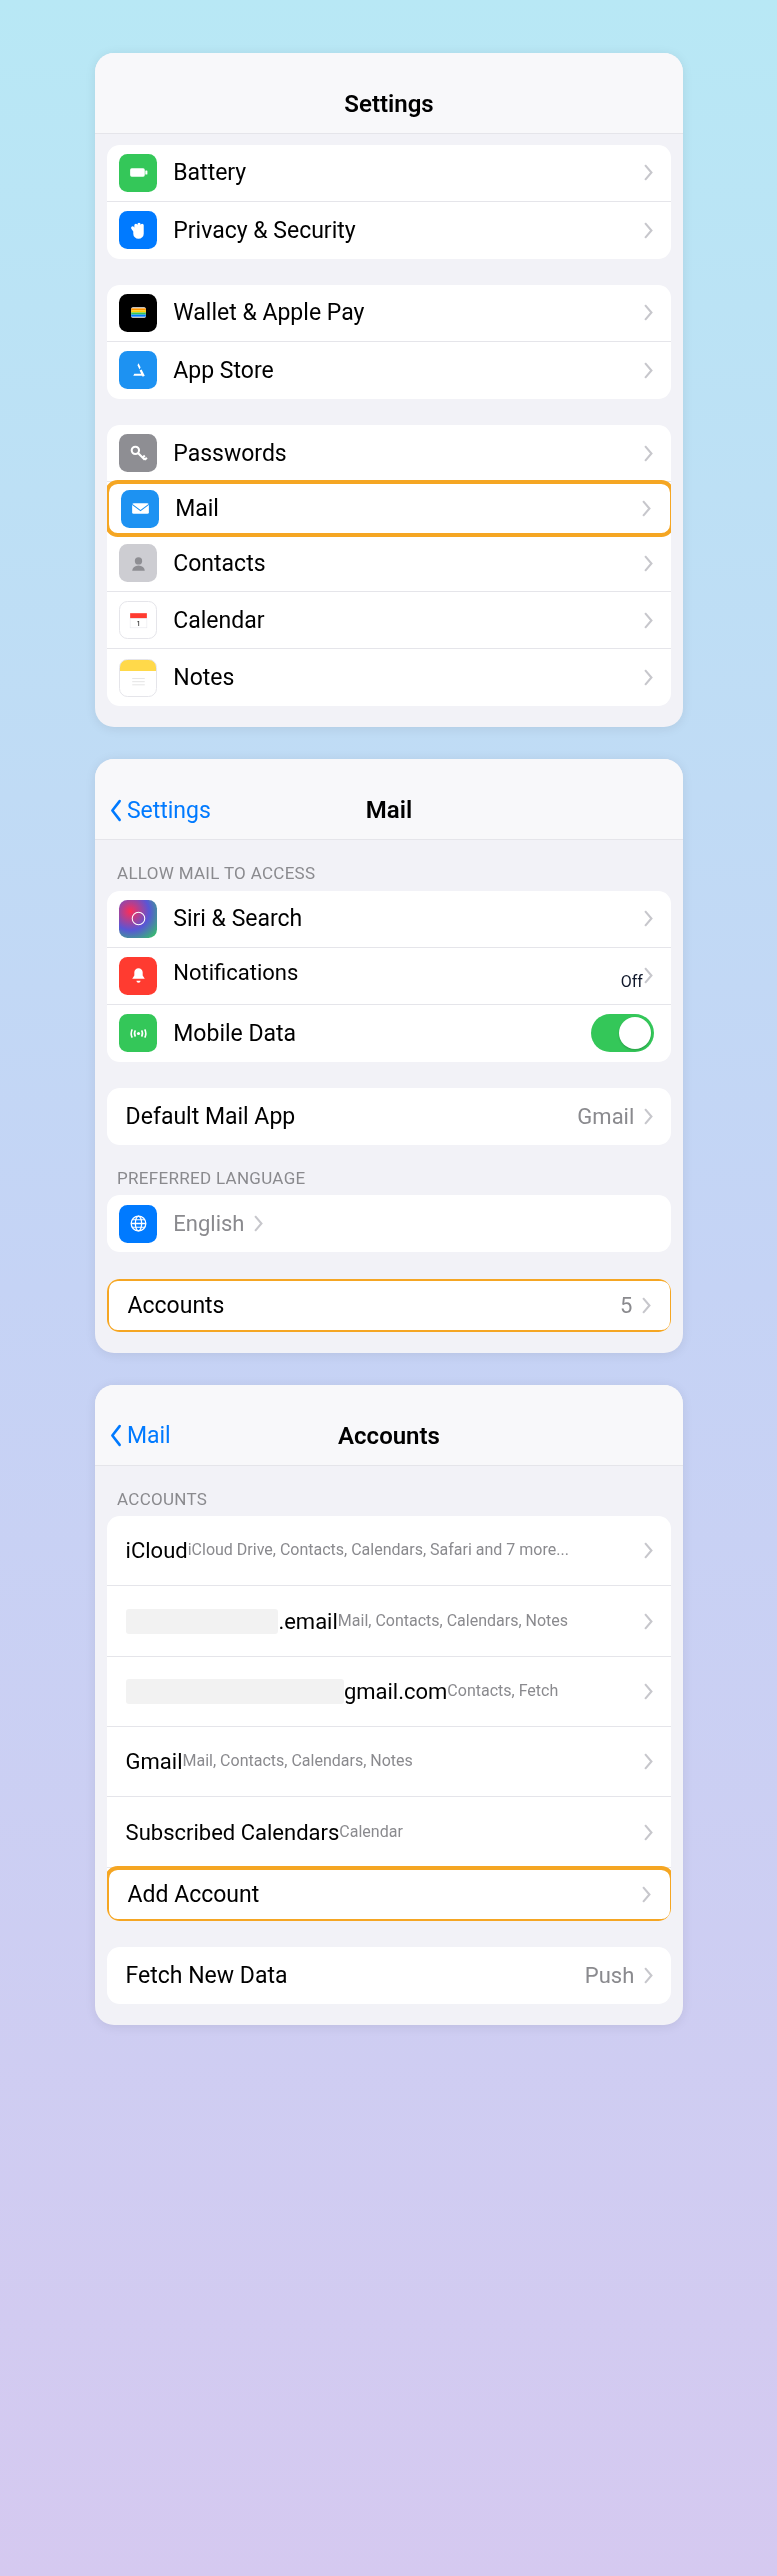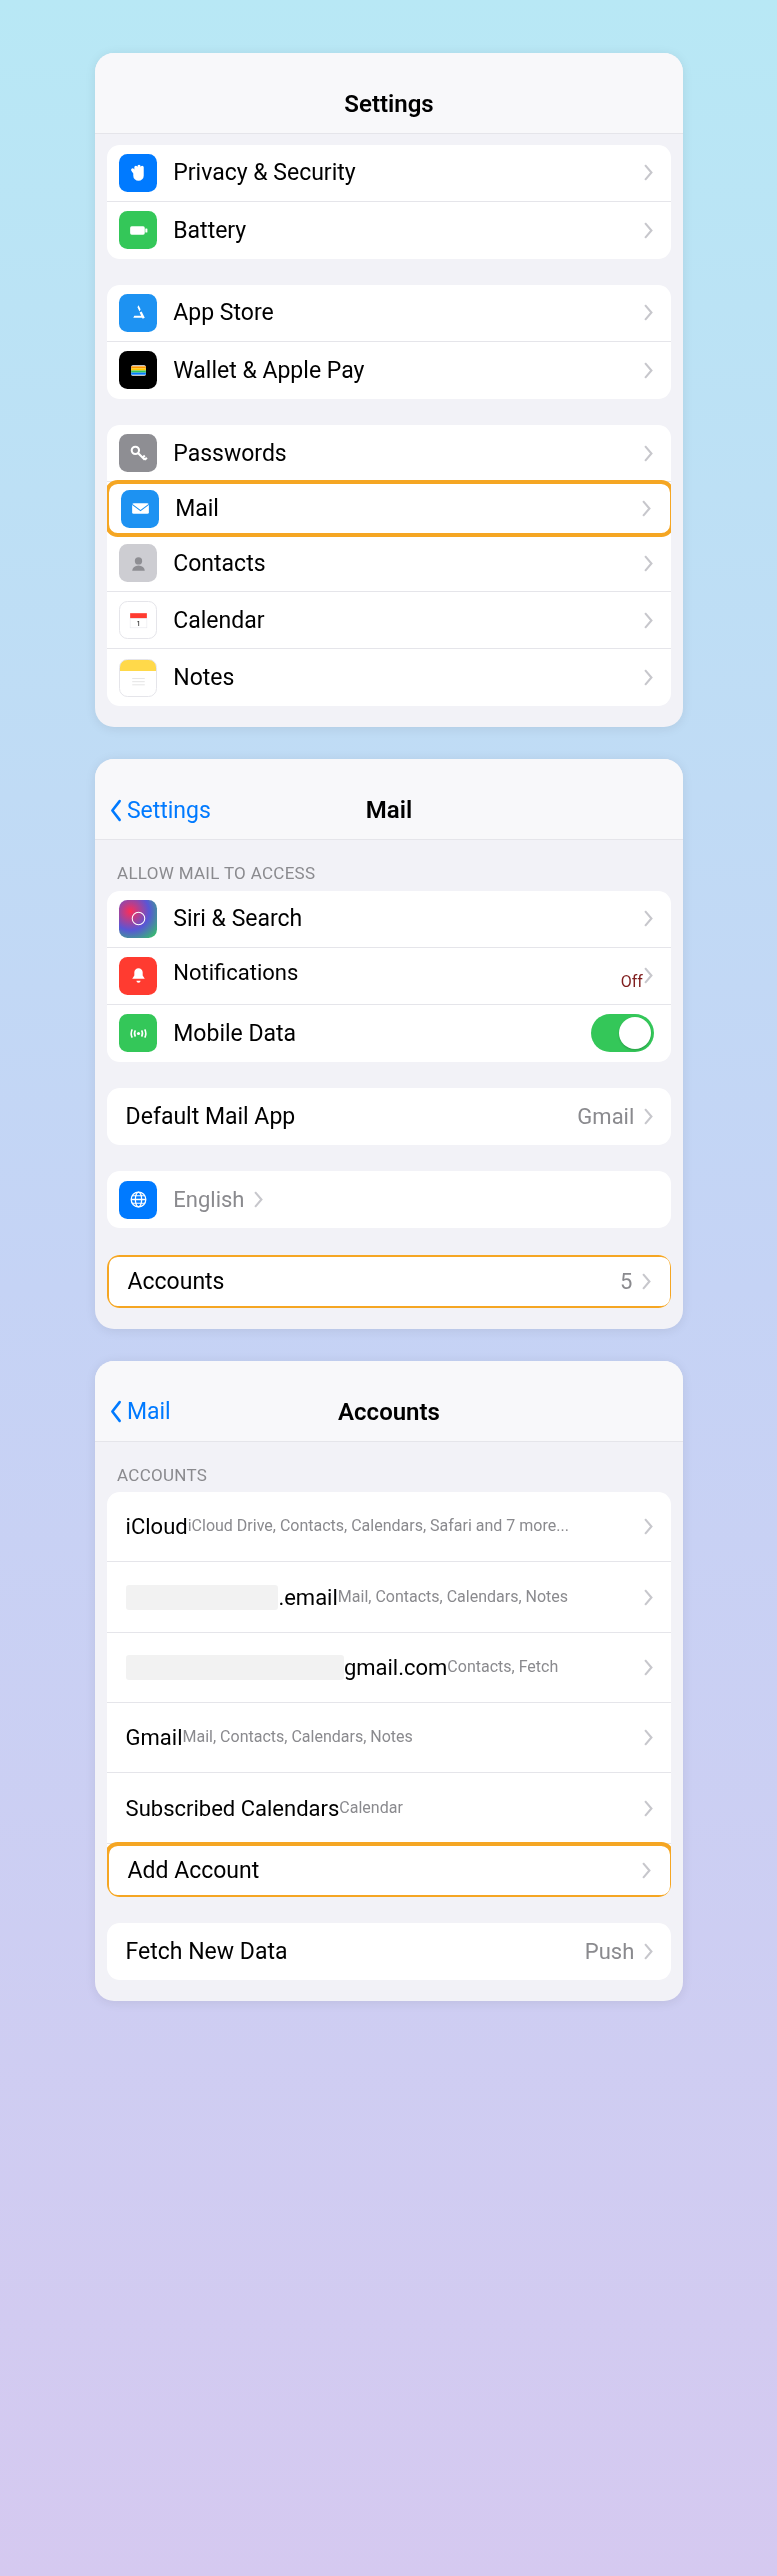--- a/index.html
+++ b/index.html
@@ -89,21 +89,21 @@
     flex-shrink: 0;
   }
   .icon-wrap svg { width: 23px; height: 23px; fill: #fff; }
   .label {
     font-size: 23px;
     color: #000;
     flex: 1;
   }
   .sublabel {
     font-size: 16px;
-    color: #7f1d1d;
+    color: #0f172a;
     margin-top: 12px;
     text-align: right;
   }
   .label-stack { flex: 1; display: flex; flex-direction: row; padding: 9.5px 0; }
   .value {
     font-size: 22px;
     color: #8a8a8e;
     margin-right: 8.5px;
   }
   .chevron {
@@ -146,67 +146,67 @@
 
 <div class="panel">
   <div class="panel-header">
     <div class="panel-title">Settings</div>
   </div>
   <div class="panel-body">
     <div class="spacer-top"></div>
 
     <div class="group">
       <div class="row">
-        <div class="icon-wrap" style="background:#007aff">
-          <svg viewBox="0 0 44 44">
-              <path d="M14 20 v-8 a3 3 0 0 1 6 0 v8 M20 20 v-10 a3 3 0 0 1 6 0 v10 M26 20 v-8 a3 3 0 0 1 6 0 v8 v8 a10 10 0 0 1 -20 0 v-4 l-4 -6 a3 3 0 0 1 5 -3 l3 5" fill="#fff"></path>
-            </svg>
-        </div>
-        <div class="label">Privacy &amp; Security</div>
-        <svg class="chevron" viewBox="0 0 22 36">
-            <path d="M4 4 L16 18 L4 32"></path>
-          </svg>
-      </div>
-      <div class="row">
         <div class="icon-wrap" style="background:#34c759">
           <svg viewBox="0 0 44 44">
               <rect x="6" y="14" width="28" height="16" rx="3" fill="#fff"></rect>
               <rect x="35" y="18" width="4" height="8" rx="1" fill="#fff"></rect>
             </svg>
         </div>
         <div class="label">Battery</div>
         <svg class="chevron" viewBox="0 0 22 36">
             <path d="M4 4 L16 18 L4 32"></path>
           </svg>
       </div>
-    </div>
-
-    <div class="group">
-      <div class="row">
-        <div class="icon-wrap" style="background:#1d92f2">
-          <svg viewBox="0 0 44 44">
-              <path d="M22 8 l4 8 l-2 4 l-4 -8 z M14 28 h16 l2 4 h-20 z M28 20 l6 12 l-4 2 l-6 -12 z" fill="#fff"></path>
-            </svg>
-        </div>
-        <div class="label">App Store</div>
-        <svg class="chevron" viewBox="0 0 22 36">
-            <path d="M4 4 L16 18 L4 32"></path>
-          </svg>
-      </div>
+      <div class="row">
+        <div class="icon-wrap" style="background:#007aff">
+          <svg viewBox="0 0 44 44">
+              <path d="M14 20 v-8 a3 3 0 0 1 6 0 v8 M20 20 v-10 a3 3 0 0 1 6 0 v10 M26 20 v-8 a3 3 0 0 1 6 0 v8 v8 a10 10 0 0 1 -20 0 v-4 l-4 -6 a3 3 0 0 1 5 -3 l3 5" fill="#fff"></path>
+            </svg>
+        </div>
+        <div class="label">Privacy &amp; Security</div>
+        <svg class="chevron" viewBox="0 0 22 36">
+            <path d="M4 4 L16 18 L4 32"></path>
+          </svg>
+      </div>
+    </div>
+
+    <div class="group">
       <div class="row">
         <div class="icon-wrap" style="background:#000">
           <svg viewBox="0 0 44 44">
               <rect x="8" y="12" width="28" height="20" rx="3" fill="#fff"></rect>
               <rect x="8" y="14" width="28" height="4" fill="#ff9500"></rect>
               <rect x="8" y="18" width="28" height="4" fill="#ffcc00"></rect>
               <rect x="8" y="22" width="28" height="4" fill="#34c759"></rect>
               <rect x="8" y="26" width="28" height="4" fill="#007aff"></rect>
             </svg>
         </div>
         <div class="label">Wallet &amp; Apple Pay</div>
+        <svg class="chevron" viewBox="0 0 22 36">
+            <path d="M4 4 L16 18 L4 32"></path>
+          </svg>
+      </div>
+      <div class="row">
+        <div class="icon-wrap" style="background:#1d92f2">
+          <svg viewBox="0 0 44 44">
+              <path d="M22 8 l4 8 l-2 4 l-4 -8 z M14 28 h16 l2 4 h-20 z M28 20 l6 12 l-4 2 l-6 -12 z" fill="#fff"></path>
+            </svg>
+        </div>
+        <div class="label">App Store</div>
         <svg class="chevron" viewBox="0 0 22 36">
             <path d="M4 4 L16 18 L4 32"></path>
           </svg>
       </div>
     </div>
 
     <div class="group">
       <div class="row">
         <div class="icon-wrap" style="background:#8e8e93">
           <svg viewBox="0 0 44 44">
@@ -326,20 +326,21 @@
     <div class="group">
       <div class="row no-icon">
         <div class="label">Default Mail App</div>
         <div class="value">Gmail</div>
         <svg class="chevron" viewBox="0 0 22 36">
             <path d="M4 4 L16 18 L4 32"></path>
           </svg>
       </div>
     </div>
 
+    <div class="section-header">PREFERRED LANGUAGE</div>
     <div class="group">
       <div class="row">
         <div class="icon-wrap" style="background:#007aff">
           <svg viewBox="0 0 44 44">
               <circle cx="22" cy="22" r="14" fill="none" stroke="#fff" stroke-width="2.5"></circle>
               <ellipse cx="22" cy="22" rx="6" ry="14" fill="none" stroke="#fff" stroke-width="2.5"></ellipse>
               <line x1="8" y1="22" x2="36" y2="22" stroke="#fff" stroke-width="2.5"></line>
               <line x1="10" y1="15" x2="34" y2="15" stroke="#fff" stroke-width="2"></line>
               <line x1="10" y1="29" x2="34" y2="29" stroke="#fff" stroke-width="2"></line>
             </svg>

